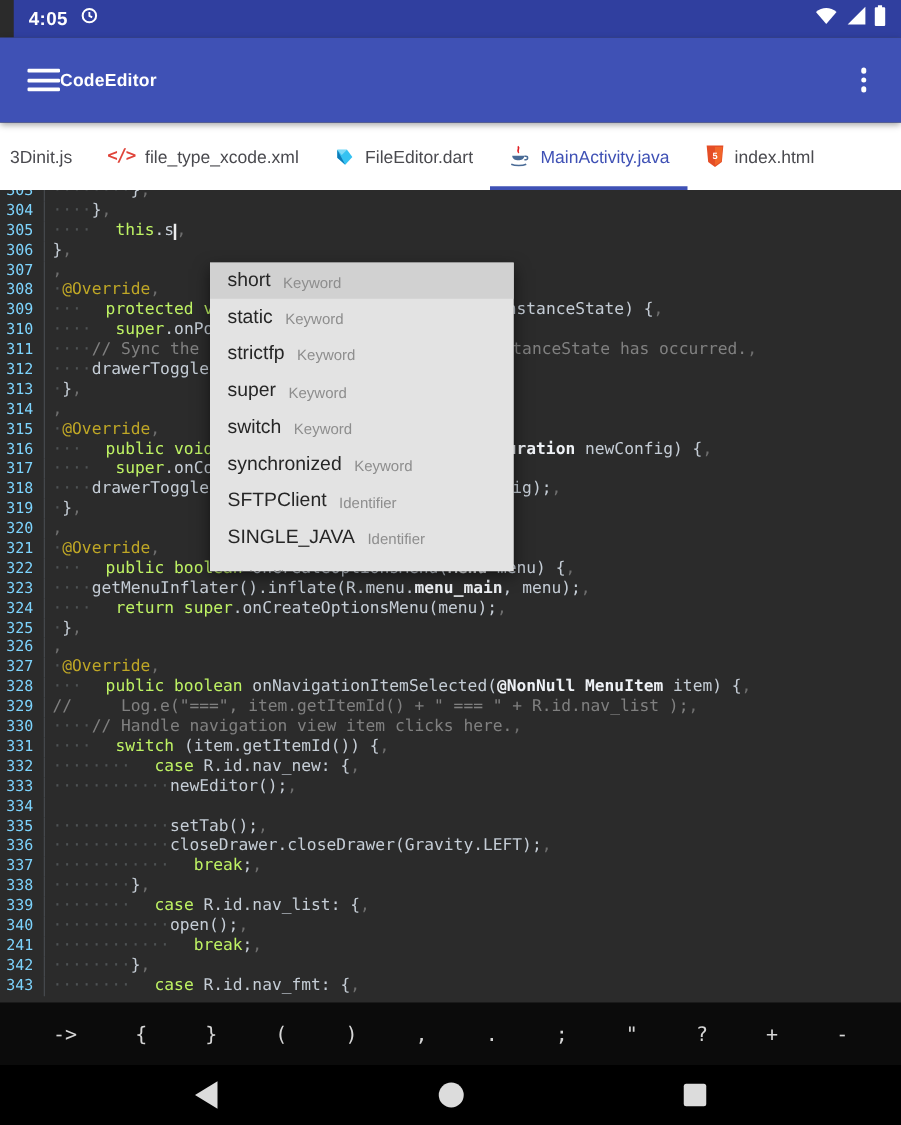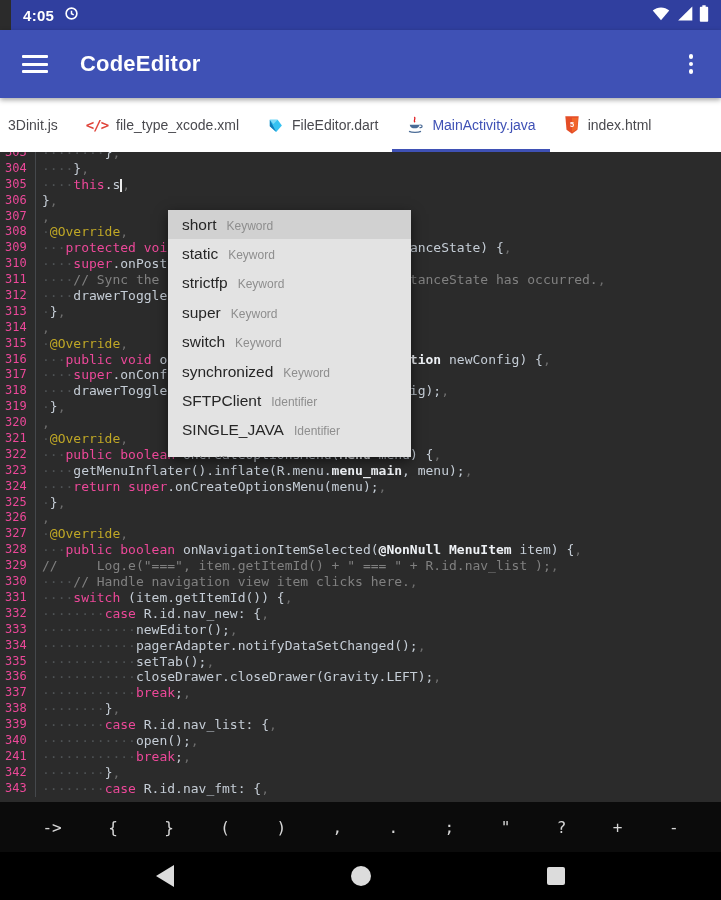--- a/index.html
+++ b/index.html
@@ -9,42 +9,42 @@
   
   .status-bar { height:30px; background:#303F9F; display:flex; align-items:center; justify-content:space-between; padding:0 12px; color:#fff;margin-left:11px; }
   .sb-left { display:flex; align-items:center; gap:10px; }
   .sb-time { font-size:15px; font-weight:bold; letter-spacing:.3px; }
   .sb-right { display:flex; align-items:center; gap:6px; }
 
   
   .app-bar { height:68px; background:#3F51B5; display:flex; align-items:center; padding:0 22px; position:relative; z-index:6; box-shadow:0 2px 5px rgba(0,0,0,.35); }
   .menu-btn { width:26px; cursor:pointer; }
   .menu-btn i { display:block; height:3px; background:#fff; margin:4.5px 0; border-radius:1px; }
-  .app-title { color:#fff; font-size:22px; font-weight:bold; margin-left:32px; letter-spacing:.2px; }
+  .app-title { color:#fff; font-size:14px; font-weight:bold; letter-spacing:.2px; }
   .overflow-btn { margin-left:auto; padding:6px; cursor:pointer; }
   .overflow-btn i { display:block; width:4.5px; height:4.5px; border-radius:50%; background:#fff; margin:3px auto; }
 
   
   .tab-bar { height:54px; background:#fff; display:flex; align-items:stretch; overflow:hidden; position:relative; z-index:5; }
   .tab { display:flex; align-items:center; gap:8px; padding:14px 14px; white-space:nowrap; cursor:pointer; }
   .tab:first-child { padding-left:8px; }
   .tab-label { font-size:14px; color:#4a4a4f; }
   .tab.selected .tab-label { color:#3F51B5; }
   .tab.selected { box-shadow:inset 0 -3px 0 #3F51B5; }
   .tab-icon { display:flex; align-items:center; }
   .xml-glyph { color:#e0443a; font-weight:bold; font-size:14px; letter-spacing:-1px; font-family:"DejaVu Sans Mono",monospace; }
 
   
   .editor { position:absolute; top:152px; left:0; right:0; bottom:98px; background:#2b2b2b; overflow:hidden; }
   #code { margin-top:-7px; }
   .line { display:flex; height:15.9px; line-height:15.9px; font-family:"DejaVu Sans Mono",monospace; font-size:13px; white-space:pre; }
-  .lnum { flex:0 0 36px; padding-left:5px; color:#ec4899; font-size:12px; border-right:1px solid #45484c; }
+  .lnum { flex:0 0 36px; padding-left:5px; color:#7dd3fc; font-size:12px; border-right:1px solid #45484c; }
   .lcode { padding-left:6px; }
   .tok-w { color:#4e5254; }
-  .tok-k { color:#ec4899; }
+  .tok-k { color:#bef264;margin-left:19px; }
   .tok-p { color:#c5cdd6; }
   .tok-c { color:#808080; }
   .tok-a { color:#bfa726; }
   .tok-t { color:#eef1f5; font-weight:bold; }
   .eol { color:#6e6e6e; }
   .cursor { display:inline-block; width:2px; height:13px; background:#ececec; vertical-align:text-bottom; }
 
   
   .popup { position:absolute; left:168px; top:58px; width:243px; height:247px; background:#e3e3e3; overflow:hidden; box-shadow:0 4px 12px rgba(0,0,0,.55); z-index:10; }
   .ac-row { height:29.4px; display:flex; align-items:center; padding:0 14px; cursor:pointer; }
@@ -180,21 +180,21 @@
         <div class="line"><span class="lnum">324</span><span class="lcode"><span class="tok-w">····</span><span class="tok-k">return super</span><span class="tok-p">.onCreateOptionsMenu(menu);</span><span class="eol">,</span></span></div>
         <div class="line"><span class="lnum">325</span><span class="lcode"><span class="tok-w">·</span><span class="tok-p">}</span><span class="eol">,</span></span></div>
         <div class="line"><span class="lnum">326</span><span class="lcode"><span class="eol">,</span></span></div>
         <div class="line"><span class="lnum">327</span><span class="lcode"><span class="tok-w">·</span><span class="tok-a">@Override</span><span class="eol">,</span></span></div>
         <div class="line"><span class="lnum">328</span><span class="lcode"><span class="tok-w">···</span><span class="tok-k">public boolean</span><span class="tok-p"> onNavigationItemSelected(</span><span class="tok-t">@NonNull MenuItem</span><span class="tok-p"> item) {</span><span class="eol">,</span></span></div>
         <div class="line"><span class="lnum">329</span><span class="lcode"><span class="tok-c">//     Log.e("===", item.getItemId() + " === " + R.id.nav_list );</span><span class="eol">,</span></span></div>
         <div class="line"><span class="lnum">330</span><span class="lcode"><span class="tok-w">····</span><span class="tok-c">// Handle navigation view item clicks here.</span><span class="eol">,</span></span></div>
         <div class="line"><span class="lnum">331</span><span class="lcode"><span class="tok-w">····</span><span class="tok-k">switch</span><span class="tok-p"> (item.getItemId()) {</span><span class="eol">,</span></span></div>
         <div class="line"><span class="lnum">332</span><span class="lcode"><span class="tok-w">········</span><span class="tok-k">case</span><span class="tok-p"> R.id.nav_new: {</span><span class="eol">,</span></span></div>
         <div class="line"><span class="lnum">333</span><span class="lcode"><span class="tok-w">············</span><span class="tok-p">newEditor();</span><span class="eol">,</span></span></div>
-        <div class="line"><span class="lnum">334</span><span class="lcode"><span class="tok-w">············</span><span class="tok-p">pagerAdapter.notifyDataSetChanged();</span><span class="eol">,</span></span></div>
+        <div class="line"><span class="lnum">334</span></div>
         <div class="line"><span class="lnum">335</span><span class="lcode"><span class="tok-w">············</span><span class="tok-p">setTab();</span><span class="eol">,</span></span></div>
         <div class="line"><span class="lnum">336</span><span class="lcode"><span class="tok-w">············</span><span class="tok-p">closeDrawer.closeDrawer(Gravity.LEFT);</span><span class="eol">,</span></span></div>
         <div class="line"><span class="lnum">337</span><span class="lcode"><span class="tok-w">············</span><span class="tok-k">break</span><span class="tok-p">;</span><span class="eol">,</span></span></div>
         <div class="line"><span class="lnum">338</span><span class="lcode"><span class="tok-w">········</span><span class="tok-p">}</span><span class="eol">,</span></span></div>
         <div class="line"><span class="lnum">339</span><span class="lcode"><span class="tok-w">········</span><span class="tok-k">case</span><span class="tok-p"> R.id.nav_list: {</span><span class="eol">,</span></span></div>
         <div class="line"><span class="lnum">340</span><span class="lcode"><span class="tok-w">············</span><span class="tok-p">open();</span><span class="eol">,</span></span></div>
         <div class="line"><span class="lnum">241</span><span class="lcode"><span class="tok-w">············</span><span class="tok-k">break</span><span class="tok-p">;</span><span class="eol">,</span></span></div>
         <div class="line"><span class="lnum">342</span><span class="lcode"><span class="tok-w">········</span><span class="tok-p">}</span><span class="eol">,</span></span></div>
         <div class="line"><span class="lnum">343</span><span class="lcode"><span class="tok-w">········</span><span class="tok-k">case</span><span class="tok-p"> R.id.nav_fmt: {</span><span class="eol">,</span></span></div>
       </div>

